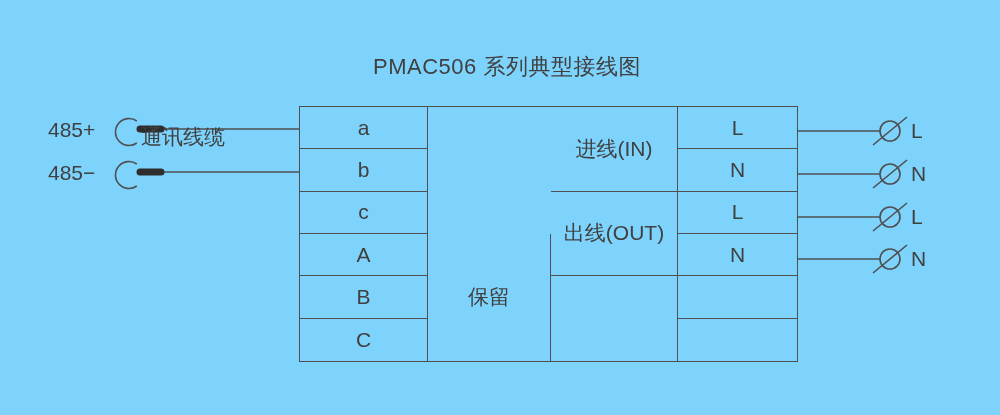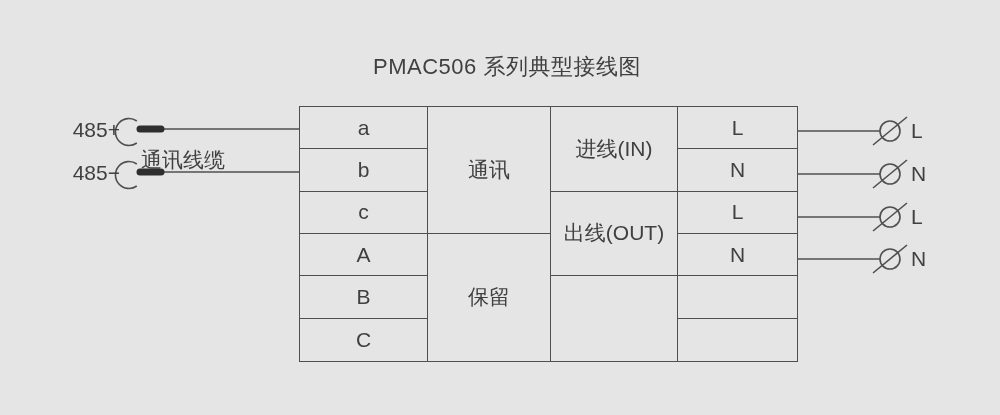--- a/index.html
+++ b/index.html
@@ -2,35 +2,35 @@
 <html style="--line: #4f4f4f; --text: #404040; --ferrule: #2e2e2e;"><head>
 <meta charset="utf-8">
 <style>
   :root{
     --line:#4f4f4f;
     --text:#404040;
     --ferrule:#2e2e2e;
   }
   html,body{margin:0;padding:0;background:#ffffff;}
   .stage{
-    position:relative;width:1000px;height:415px;background:#e5e5e5;overflow:hidden;
+    position:relative;width:1000px;height:415px;background:#7dd3fc;overflow:hidden;
     font-family:"Liberation Sans",sans-serif;color:var(--text);
   }
   .abs{position:absolute;}
   svg{position:absolute;left:0;top:0;}
   .wire{stroke:var(--line);stroke-width:1.5;fill:none;}
   .shape{stroke:var(--line);stroke-width:1.6;fill:none;}
   .ferrule{fill:var(--ferrule);stroke:none;}
   .title{
     left:7px;top:52px;width:1000px;text-align:center;
     font-size:22px;letter-spacing:0.5px;color:var(--text);
   }
   .lbl{font-size:21px;color:var(--text);line-height:24px;white-space:nowrap;}
-  .lbl-485{left:64px;width:56px;text-align:right;}
-  .cable-lbl{left:141px;top:148px;}
+  .lbl-485{left:48px;width:56px;}
+  .cable-lbl{left:141px;top:127px;font-family:Liberation Mono, monospace;}
   .term-lbl{left:911px;width:40px;text-align:left;}
 
   .tbl{
     left:299px;top:106px;width:499px;height:256px;
     display:grid;grid-template-columns:128px 123px 127px 1fr;
     grid-template-rows:repeat(6,1fr);
     border:1.5px solid var(--line);box-sizing:border-box;
   }
   .cell{
     border-right:1.5px solid var(--line);
@@ -93,21 +93,20 @@
   <div class="abs lbl cable-lbl">通讯线缆</div>
 
   <div class="abs tbl">
     <div class="cell c1 r1">a</div>
     <div class="cell c1 r2">b</div>
     <div class="cell c1 r3">c</div>
     <div class="cell c1 r4">A</div>
     <div class="cell c1 r5">B</div>
     <div class="cell c1 r6 nb">C</div>
 
-    <div class="cell c2 r13">通讯</div>
     <div class="cell c2 r46 nb">保留</div>
 
     <div class="cell c3 r12">进线(IN)</div>
     <div class="cell c3 r34">出线(OUT)</div>
     <div class="cell c3 r56 nb"></div>
 
     <div class="cell c4 r1 nr">L</div>
     <div class="cell c4 r2 nr">N</div>
     <div class="cell c4 r3 nr">L</div>
     <div class="cell c4 r4 nr">N</div>

